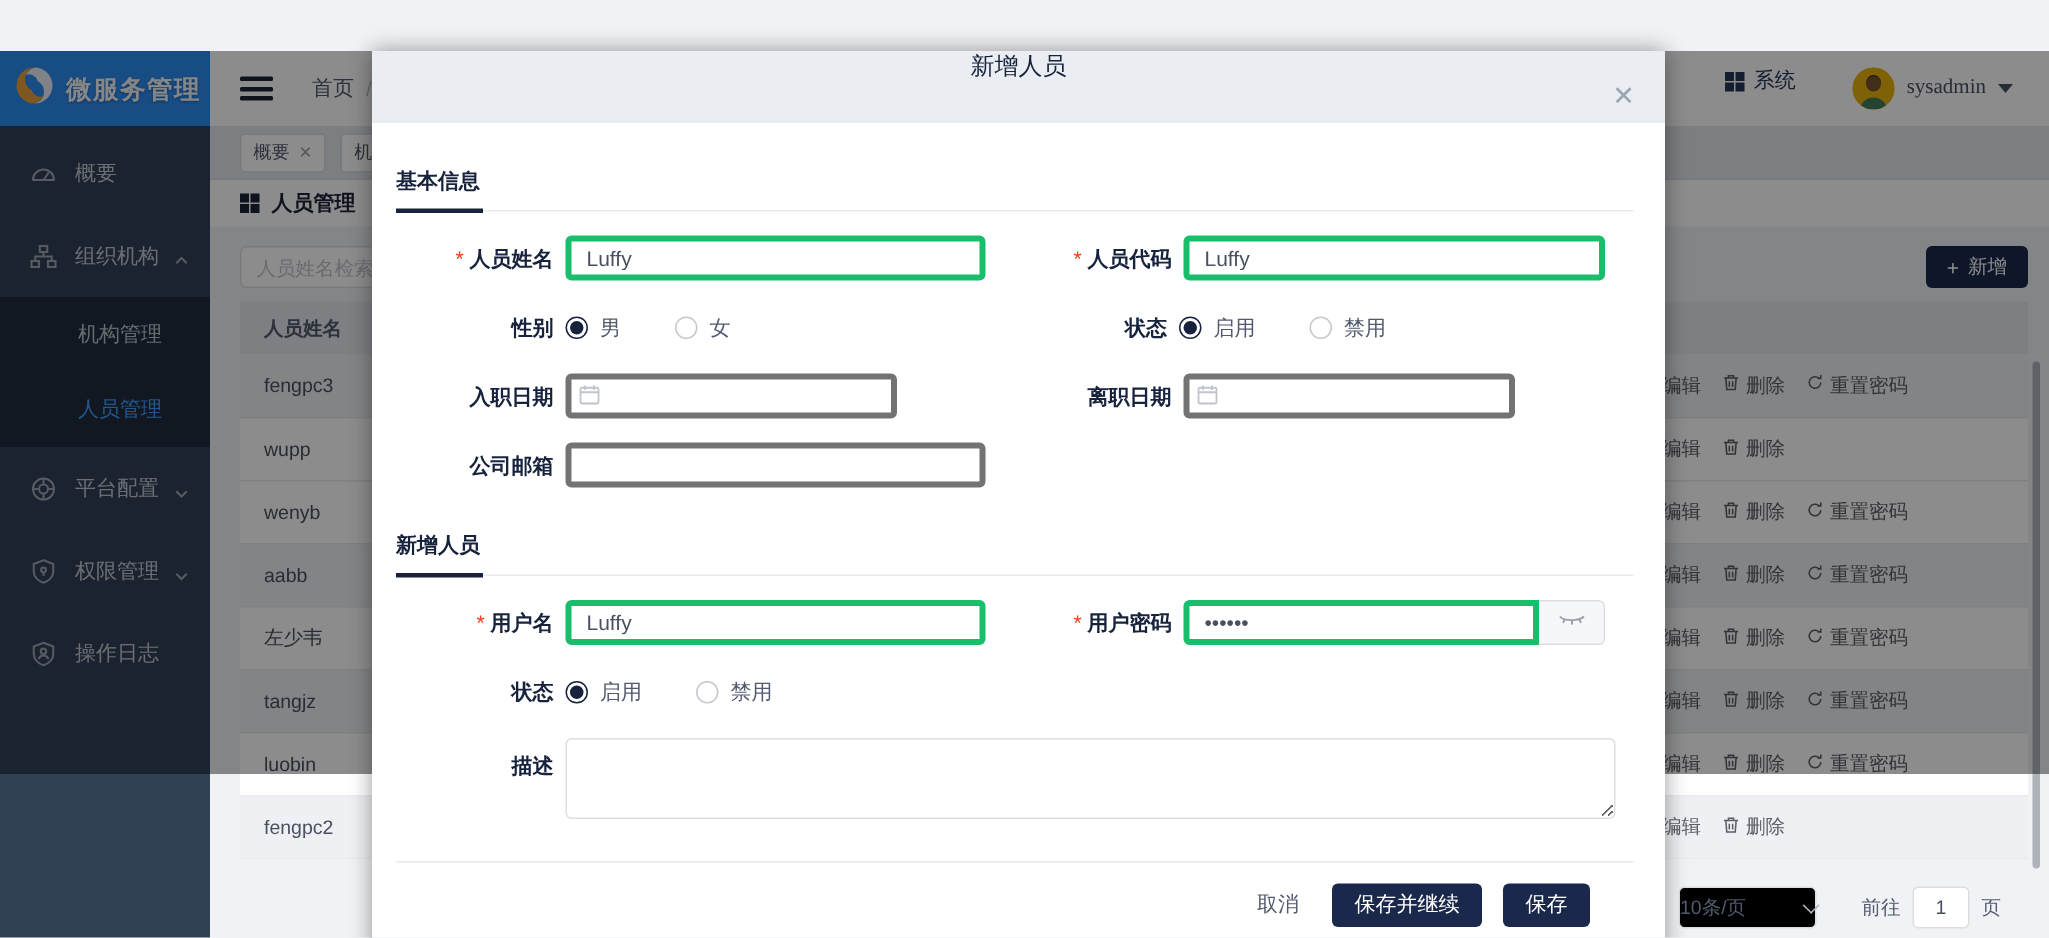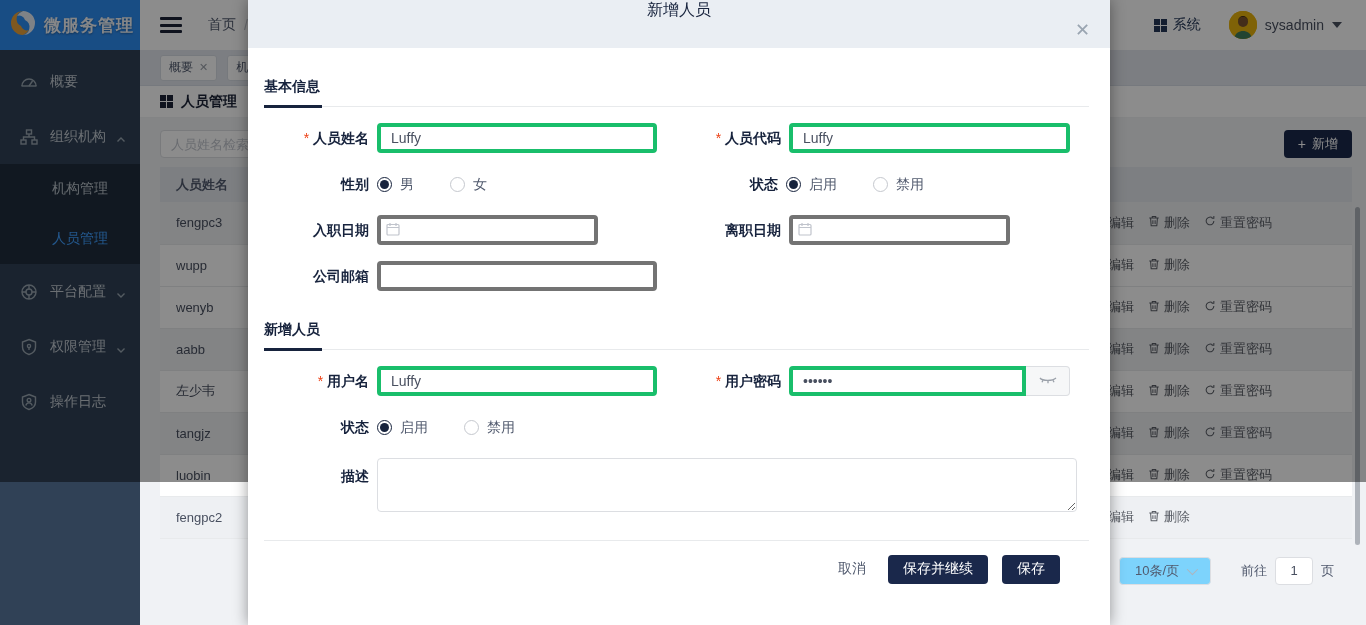--- a/index.html
+++ b/index.html
@@ -1,17 +1,17 @@
 <!DOCTYPE html>
 <html><head>
 <meta charset="utf-8">
 <style>
   * { margin:0; padding:0; box-sizing:border-box; }
   html,body { width:1366px; height:625px; overflow:hidden; font-family:"Liberation Sans","DejaVu Sans",sans-serif; background:#f0f2f5; }
-  .app { position:relative; width:1366px; height:482px; }
+  .app { position:relative; width:1366px; height:482px;margin-top:34px; }
 
   
   .sidebar { position:absolute; left:0; top:0; width:140px; height:625px; background:#304156; z-index:1; }
   .logo { height:50px; background:#2d8cf0; display:flex; align-items:center; padding-left:8px; gap:6px; }
   .logo-title { color:#f2f5f8; font-weight:bold; font-size:17px; letter-spacing:1px; text-shadow:0 1px 2px rgba(0,0,0,.35); }
   .menu { padding-top:4px; }
   .menu-item { height:55px; display:flex; align-items:center; padding:0 14px 0 20px; color:#c3cad2; font-size:14px; cursor:pointer; }
   .menu-item .mi-icon { width:18px; height:18px; margin-right:12px; flex:0 0 18px; color:#9aa6b1; }
   .menu-item .mi-label { flex:1; }
   .menu-arrow { width:10px; height:10px; color:#9aa6b1; }
@@ -20,21 +20,21 @@
   .submenu-item.active { color:#409eff; }
 
   
   .main { position:absolute; left:140px; top:0; right:0; height:625px; background:#f0f2f5; }
   .navbar { height:50px; background:#ffffff; display:flex; align-items:center; padding:0 24px 0 20px; }
   .hamburger { width:22px; height:16px; display:flex; flex-direction:column; justify-content:space-between; cursor:pointer; }
   .hamburger i { display:block; height:3px; background:#1c2438; border-radius:1px; }
   .breadcrumb { margin-left:26px; font-size:14px; color:#515a6e; display:flex; gap:8px; align-items:center; white-space:nowrap; }
   .crumb-sep { color:#c0c4cc; }
   .crumb-second { color:#8a919c; }
-  .nav-right { margin-left:auto; display:flex; align-items:center; gap:4px; }
+  .nav-right { margin-left:auto; display:flex; align-items:flex-start; gap:14px;font-family:Liberation Serif, serif; }
   .sys-entry { display:flex; align-items:center; gap:6px; font-size:14px; color:#253858; cursor:pointer; margin-right:24px; }
   .grid-icon { width:13px; height:13px; display:grid; grid-template-columns:6px 6px; grid-template-rows:6px 6px; gap:1px; }
   .grid-icon i { background:#253858; }
   .avatar { width:28px; height:28px; border-radius:50%; overflow:hidden; background:#e8b30e; flex:0 0 28px; }
   .user-entry { display:flex; align-items:center; gap:8px; cursor:pointer; }
   .username { font-size:14px; color:#495060; }
   .caret-down { width:0; height:0; border-left:5px solid transparent; border-right:5px solid transparent; border-top:6px solid #495060; }
 
   .tabbar { height:36px; background:#e2e6ed; display:flex; align-items:center; padding-left:20px; gap:10px; border-bottom:1px solid #d8dde6; }
   .tab { height:26px; background:#fff; border:1px solid #d8dce4; border-radius:3px; display:flex; align-items:center; padding:0 8px; font-size:12px; color:#515a6e; gap:6px; cursor:pointer; white-space:nowrap; }
@@ -52,21 +52,21 @@
   .table-wrap { margin:0 14px 0 20px; background:#fff; }
   table.people { width:100%; border-collapse:collapse; font-size:13px; }
   table.people th { height:35px; background:#e4e7ed; color:#515a6e; text-align:left; padding-left:16px; font-size:13px; font-weight:bold; }
   table.people td { height:42px; border-bottom:1px solid #e8eaec; color:#495060; padding-left:16px; background:#fff; }
   tr.striped td { background:#eef0f3; }
   td.actions-cell { width:276px; padding-left:0; }
   .action-link { display:inline-flex; align-items:center; gap:4px; color:#5a5e66; margin-right:14px; cursor:pointer; white-space:nowrap; }
   .action-link svg { color:#5a5e66; }
 
   .pagination { display:flex; align-items:center; justify-content:flex-end; padding:18px 32px 0 0; gap:8px; font-size:13px; color:#515a6e; }
-  .page-size { width:92px; height:28px; border:1px solid #dcdee2; border-radius:4px; background:#7dd3fc; display:flex; align-items:center; justify-content:center; gap:8px; cursor:pointer; }
+  .page-size { width:92px; height:28px; border:1px solid #dcdee2; border-radius:4px; background:#000000; display:flex; align-items:center; justify-content:space-between; gap:8px; cursor:pointer; }
   .chev-down { width:8px; height:8px; border-right:1.5px solid #b0b4bb; border-bottom:1.5px solid #b0b4bb; transform:rotate(45deg) translateY(-2px); }
   .goto-label { margin-left:22px; }
   .goto-input { width:38px; height:28px; border:1px solid #dcdee2; border-radius:4px; text-align:center; font-size:13px; color:#495060; outline:none; }
   .vscrollbar { position:absolute; right:6px; top:207px; width:5px; height:338px; background:#aeb3ba; border-radius:3px; }
 
   
   .overlay { position:absolute; inset:0; background:rgba(0,0,0,0.45); z-index:5; }
   .modal { position:absolute; left:248px; top:0; width:862px; height:625px; background:#fff; z-index:6; box-shadow:0 0 14px rgba(0,0,0,.4); }
   .modal-header { height:48px; background:#eaeef3; display:flex; align-items:center; padding:0 20px;flex-direction:column; }
   .modal-title { font-size:16px; color:#17233d; }

